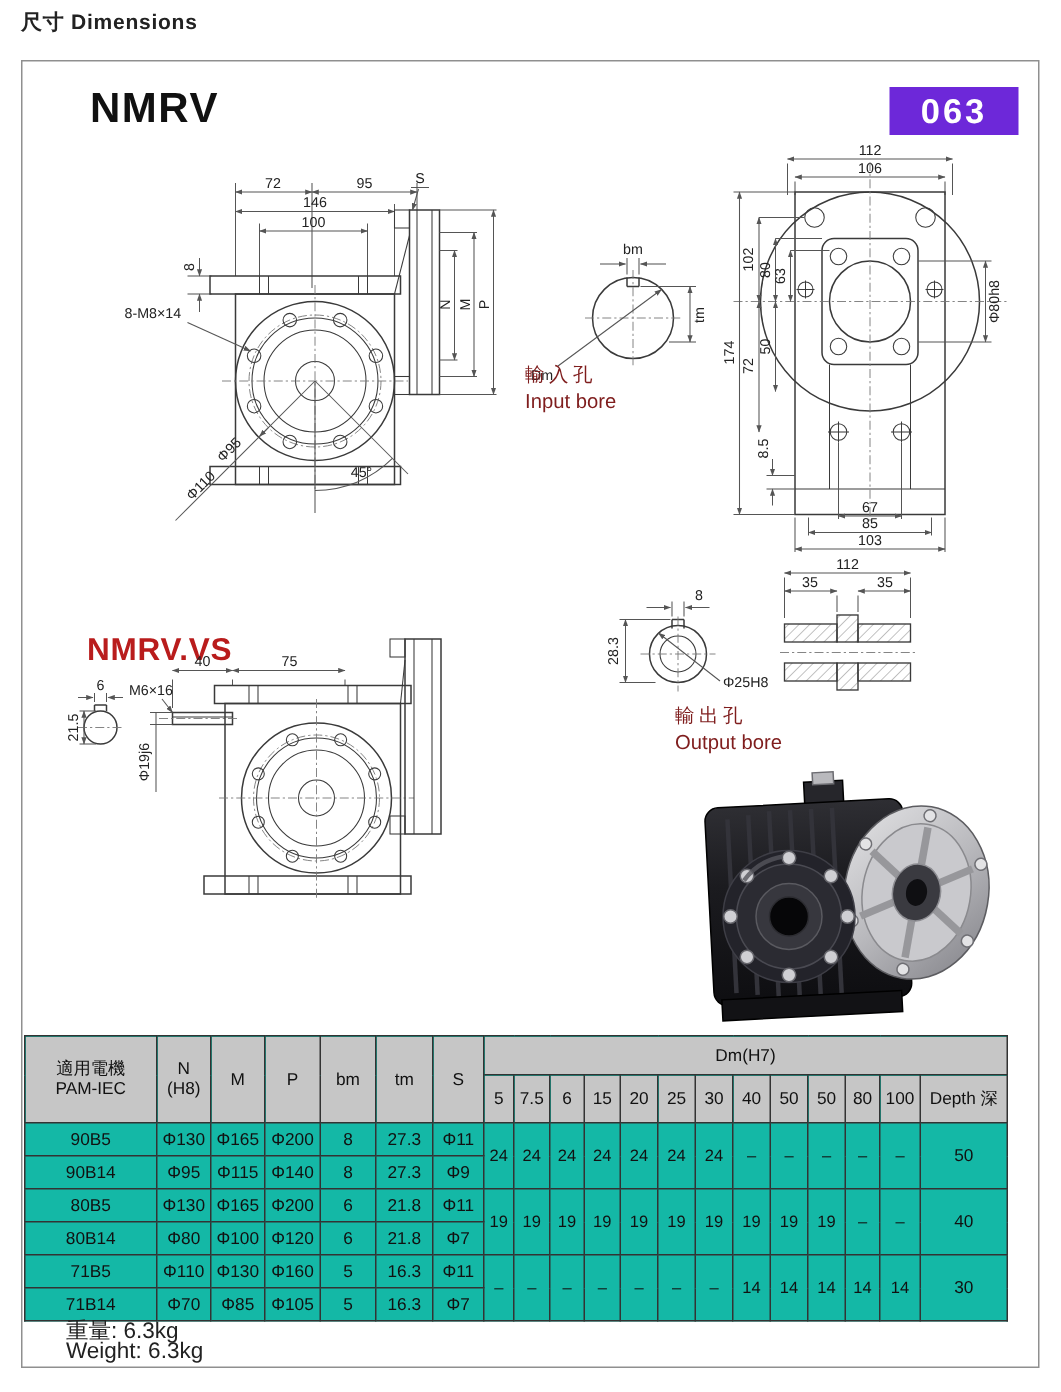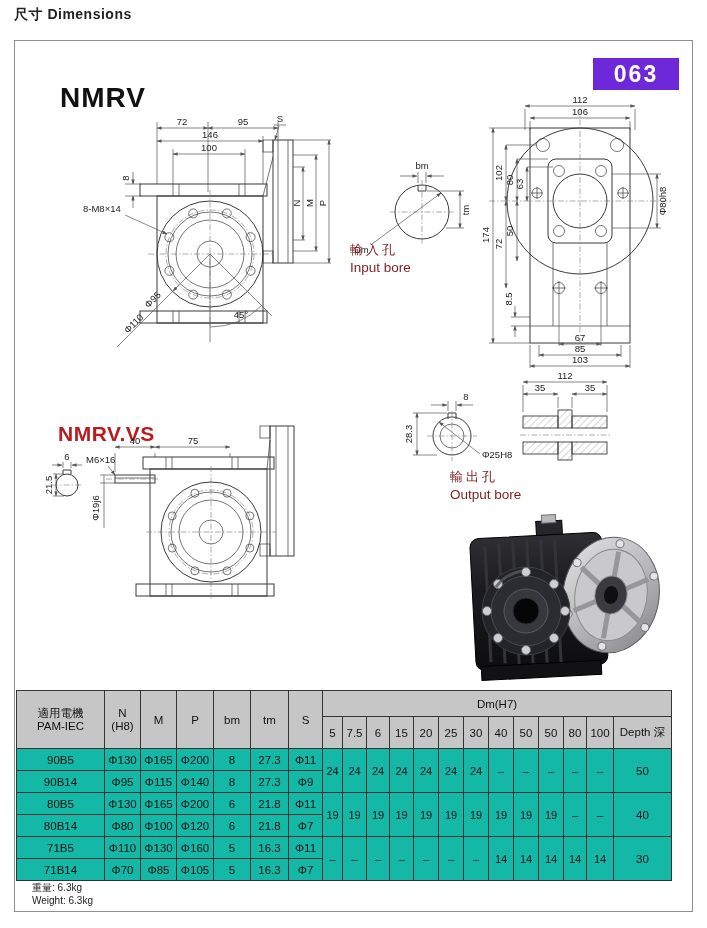--- a/index.html
+++ b/index.html
@@ -4,30 +4,30 @@
 <style>
   html,body{margin:0;padding:0}
   body{
     width:707px;height:928px;position:relative;background:#ffffff;
     font-family:"Liberation Sans","DejaVu Sans",sans-serif;color:#1a1a1a;
     overflow:hidden;
   }
   .abs{position:absolute}
   #frame{left:14px;top:40px;width:677px;height:870px;border:1px solid #8f8f8f;background:#fff}
   .page-heading{left:14px;top:6px;font-size:14px;font-weight:600;letter-spacing:.5px;color:#222}
-  .model-title{left:60px;top:82px;font-size:28px;font-weight:700;letter-spacing:1px;color:#111}
+  .model-title{left:60px;top:56px;font-size:28px;font-weight:700;letter-spacing:1px;color:#111}
   .vs-title{left:58px;top:422px;font-size:21px;font-weight:700;letter-spacing:.5px;color:#b91c1c}
   .size-badge{left:593px;top:58px;width:86px;height:32px;background:#6d28d9;color:#fff;
     font-size:23px;font-weight:700;letter-spacing:2px;display:flex;align-items:center;justify-content:center}
   .bore-label{text-align:left;color:#7f1d1d}
   .bore-label .cn{font-size:13px;letter-spacing:3px;display:block}
   .bore-label .en{font-size:13.5px;display:block;margin-top:1px}
   #input-bore-label{left:350px;top:241px;width:118px}
   #output-bore-label{left:450px;top:468px;width:122px}
-  .footer-note{left:32px;top:881px;font-size:10px;line-height:13px;color:#222}
+  .footer-note{left:44px;top:881px;font-size:15px;line-height:13px;color:#222}
   
   svg{overflow:visible}
   .obj{fill:none;stroke:#3a3a3a;stroke-width:1}
   .obj2{fill:none;stroke:#3a3a3a;stroke-width:.7}
   .dim{fill:none;stroke:#555;stroke-width:.7}
   .cl{fill:none;stroke:#777;stroke-width:.6;stroke-dasharray:6 2 1.5 2}
   .dtxt{font-size:9.5px;fill:#222;font-family:"Liberation Sans","DejaVu Sans",sans-serif}
   .mid{text-anchor:middle}
   
   #spec-table{position:absolute;left:16px;top:690px;border-collapse:collapse;table-layout:fixed;

